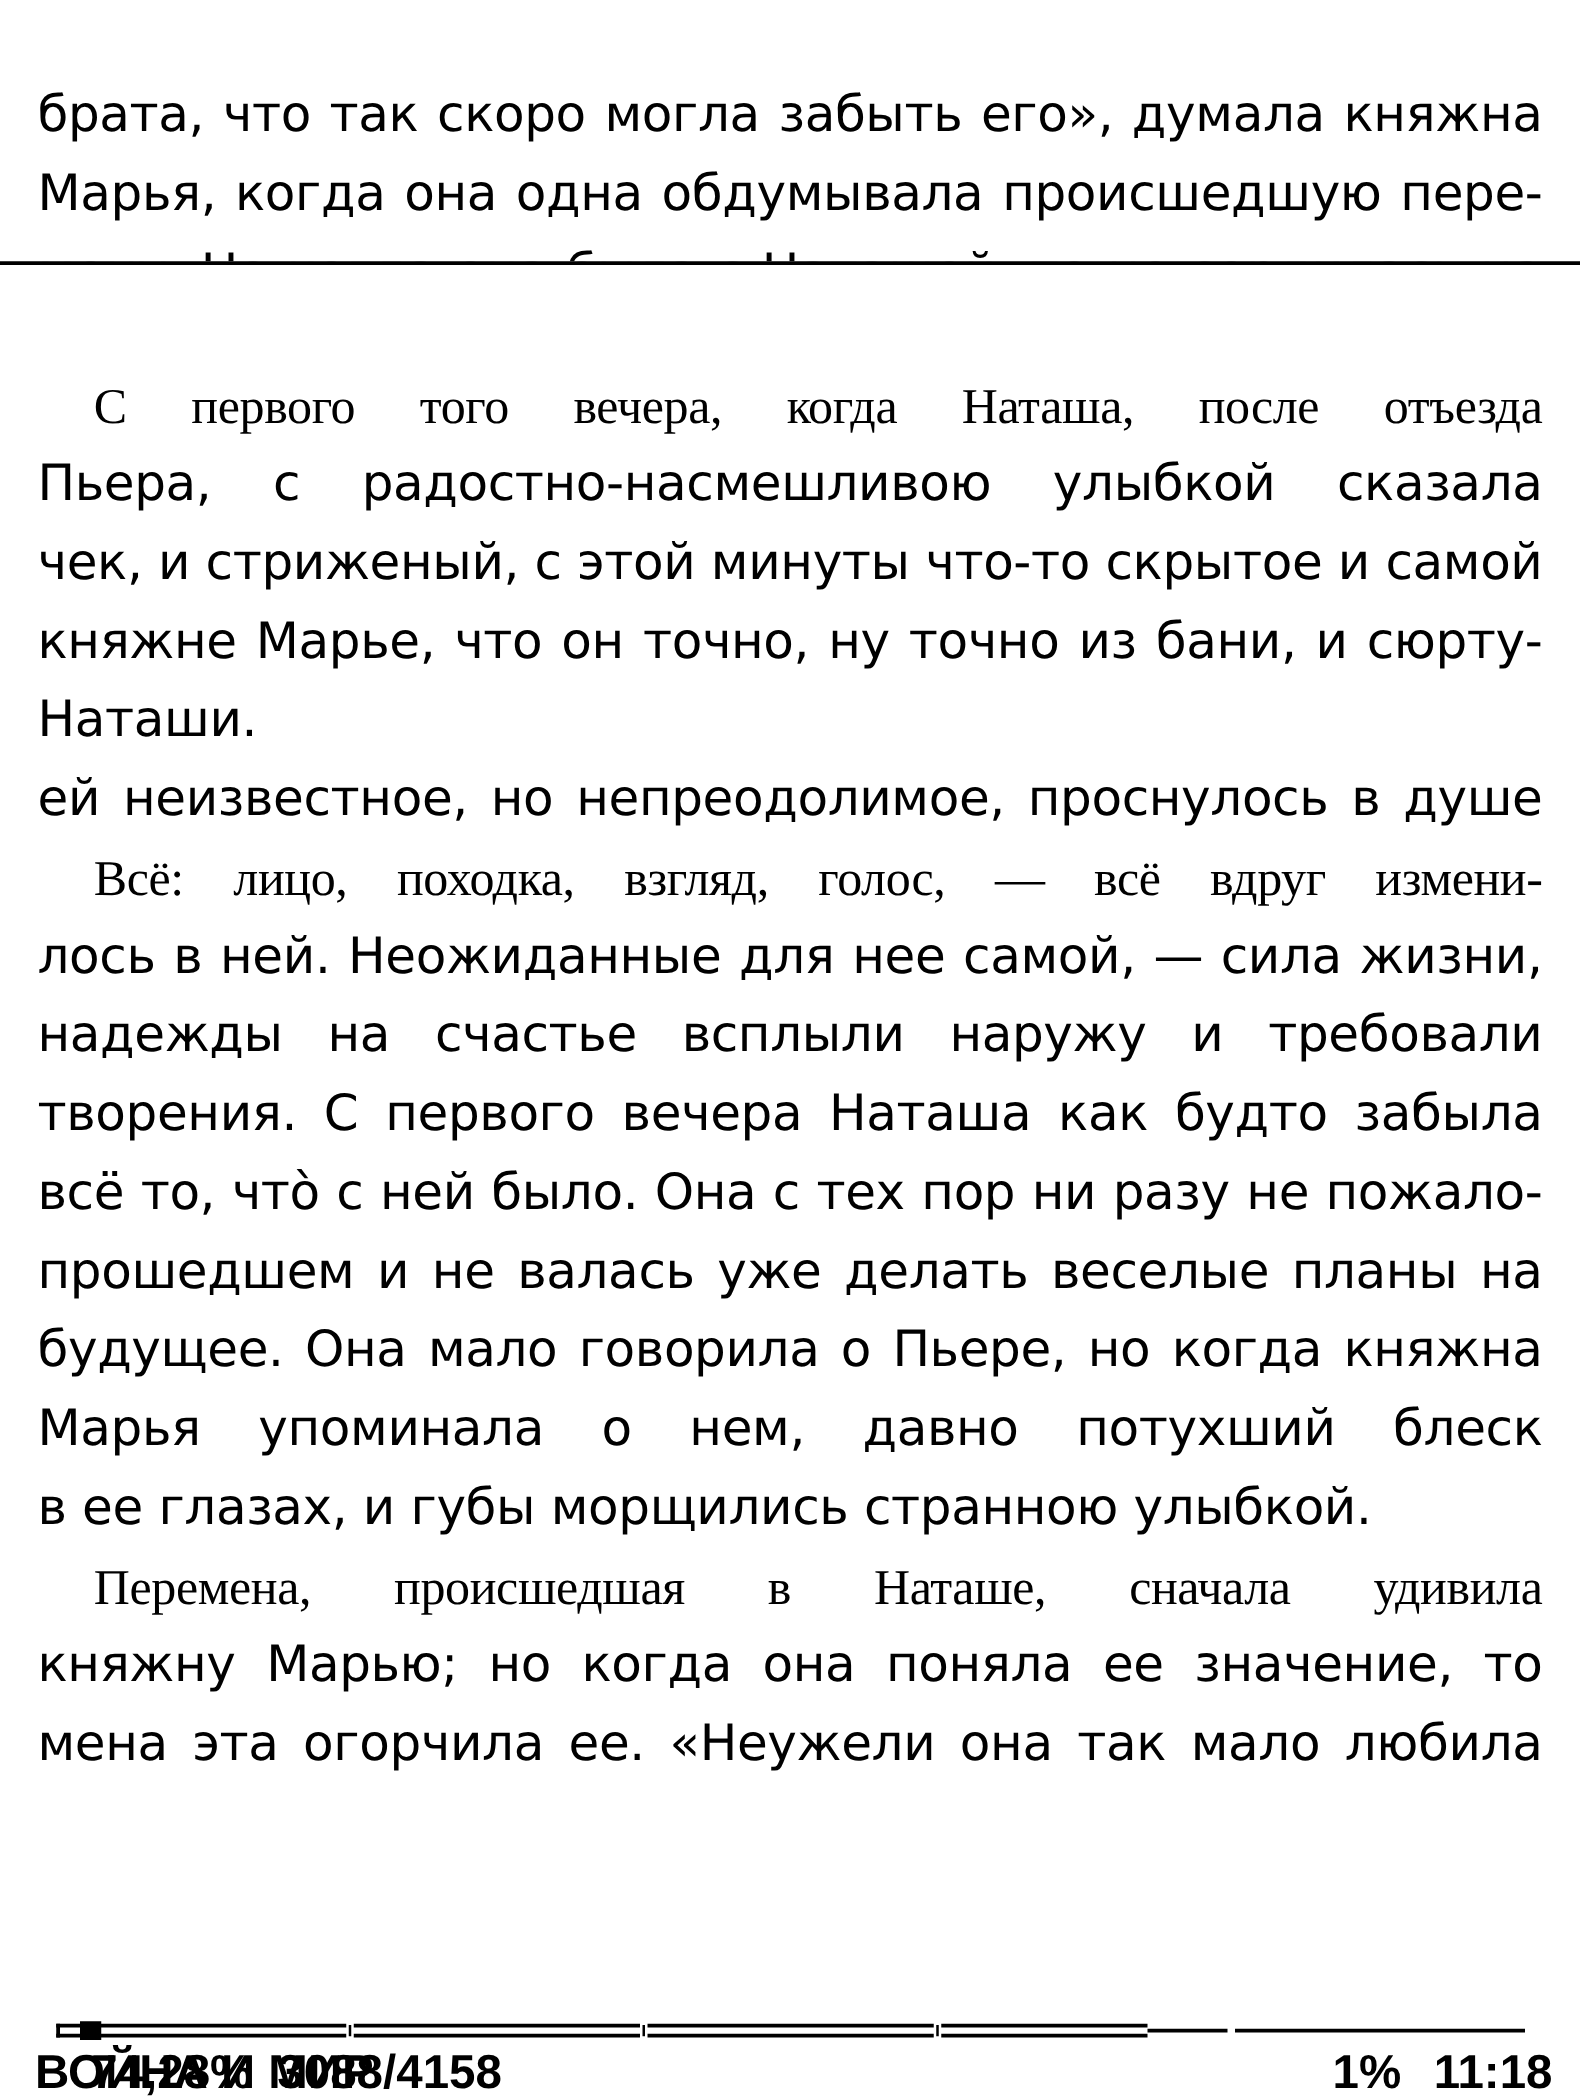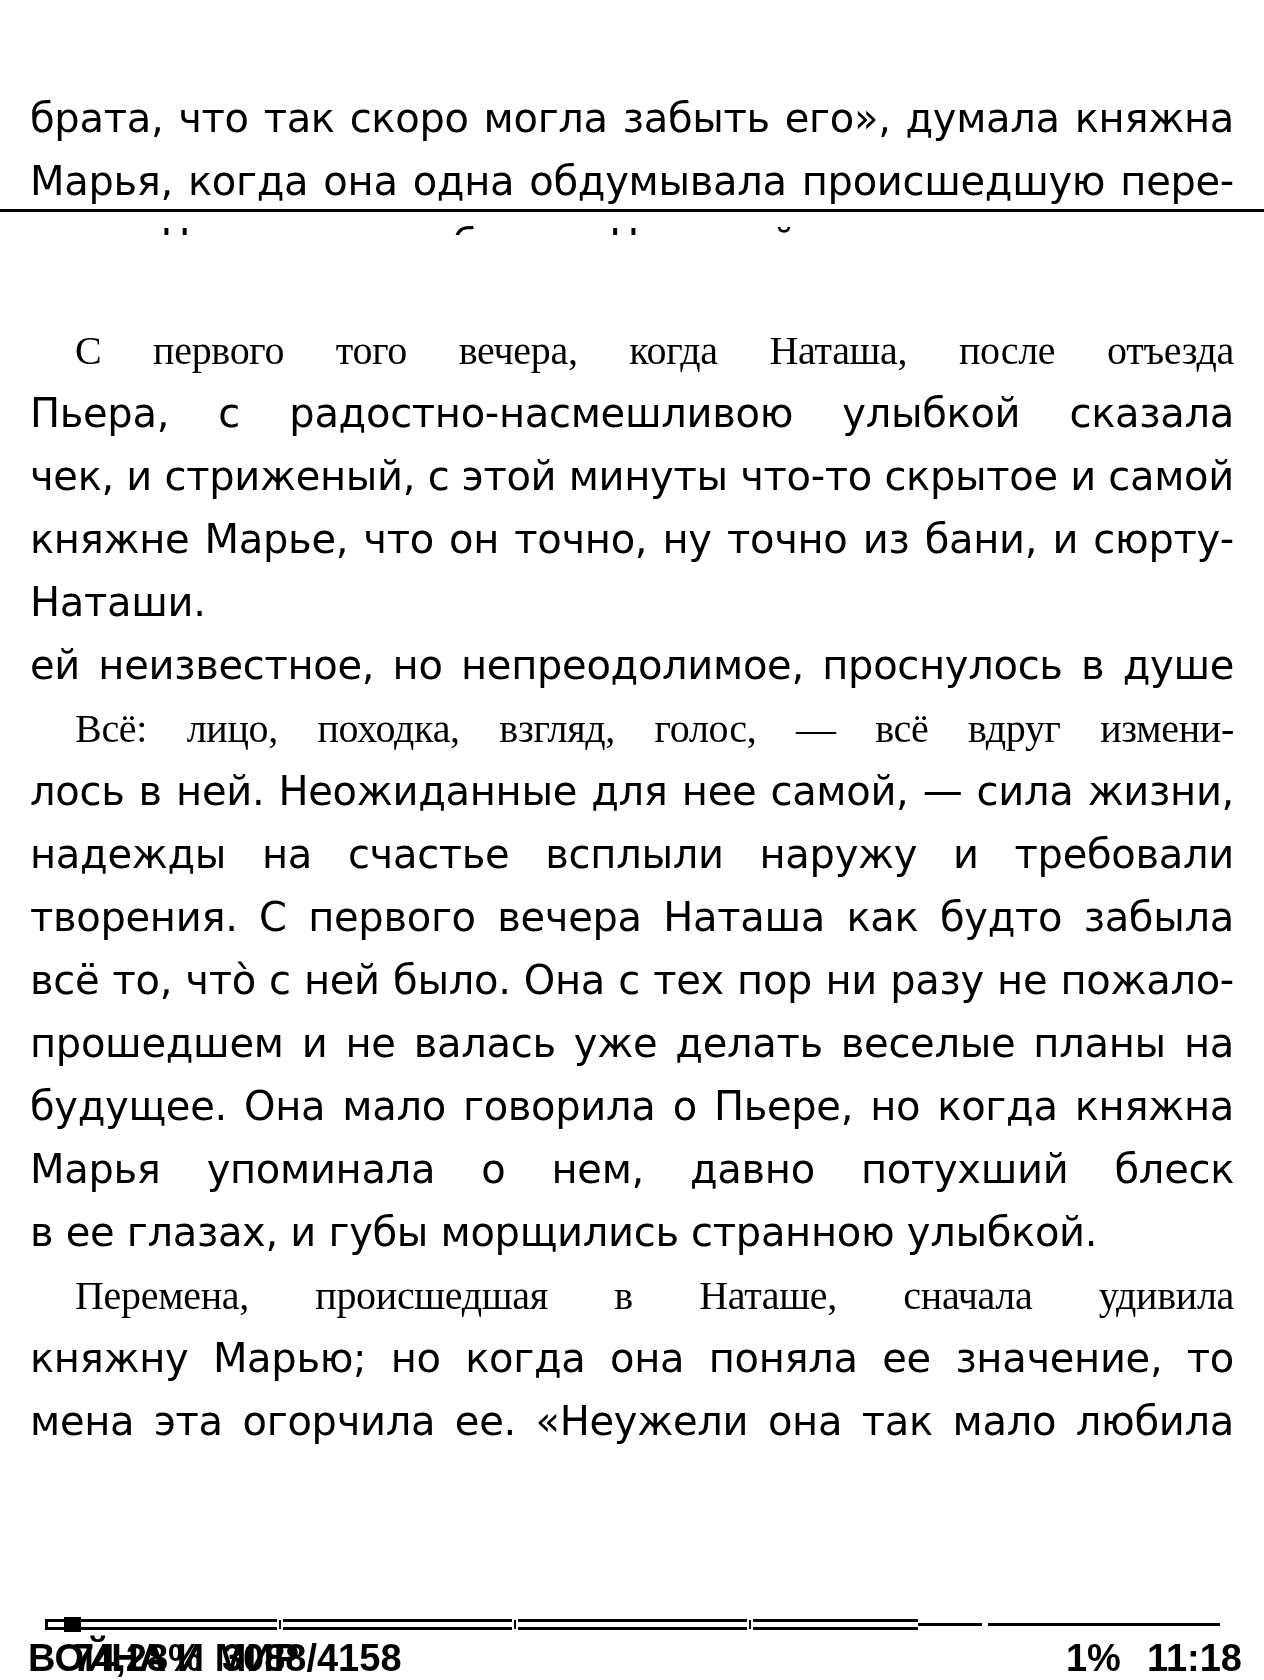--- a/index.html
+++ b/index.html
@@ -12,21 +12,21 @@
   
   .content { position:absolute; left:30px; top:0; width:1204px; }
   .line {
     height:63px; line-height:63px;
     font-size:40px; letter-spacing:-0.3px;
     text-align:justify; text-align-last:justify;
     overflow:hidden;
   }
   .line.indent { text-indent:45px;font-family:Liberation Serif, serif; }
   .line.lastleft { text-align-last:left; }
-  #para-top { margin-top:87px; }
+  #para-top { margin-top:61px; }
   .clipwrap { position:relative; height:106px; }
   .clipbox { position:absolute; top:0; left:0; right:0; height:22px; overflow:hidden; }
   .artifact {
     position:absolute; top:209px; left:0; width:1264px; height:3px;
     background:#000;
   }
   
   .pbar { position:absolute; left:45px; top:1619px; width:1175px; height:11px; }
   .pb-filled {
     position:absolute; left:0; top:0; bottom:0; box-sizing:border-box;

